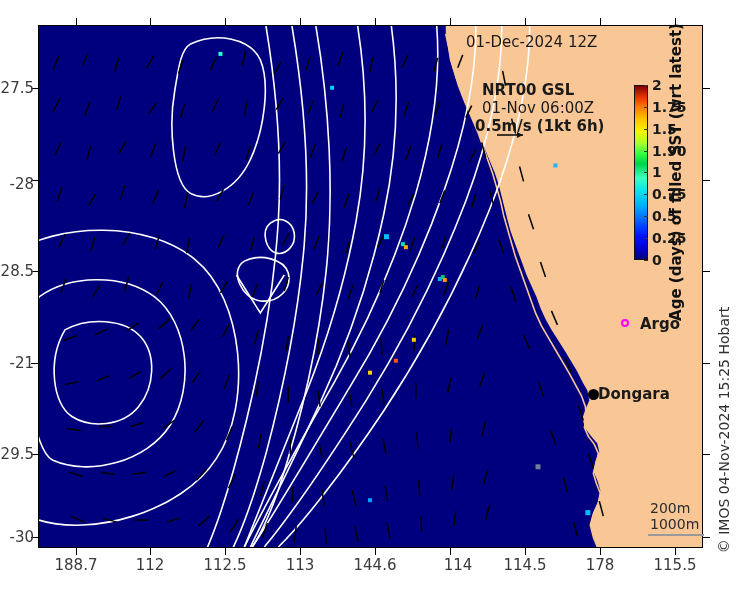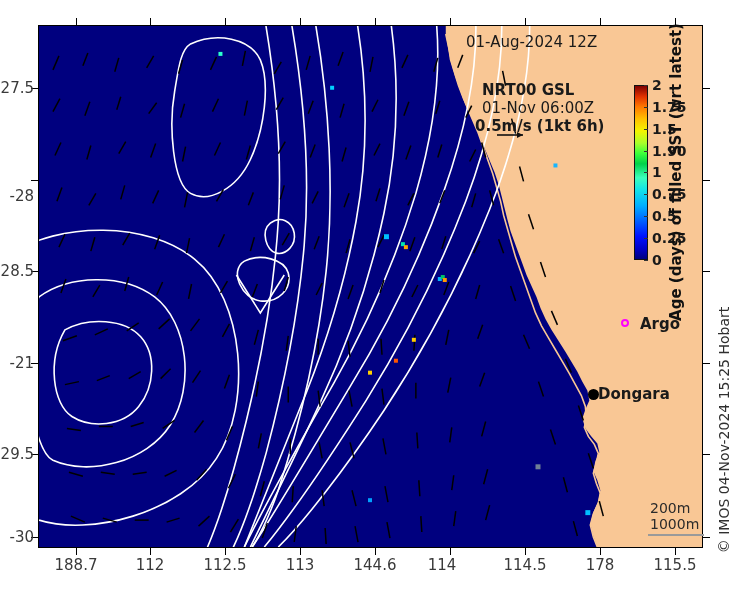--- a/index.html
+++ b/index.html
@@ -437,33 +437,33 @@
   <div class="tick tick-y-right" style="top:271px"></div>
   <div class="tick tick-y-right" style="top:363px"></div>
   <div class="tick tick-y-right" style="top:454px"></div>
   <div class="tick tick-y-right" style="top:537px"></div>
 
   <div class="xlab" style="left:76px">188.7</div>
   <div class="xlab" style="left:150px">112</div>
   <div class="xlab" style="left:225px">112.5</div>
   <div class="xlab" style="left:300px">113</div>
   <div class="xlab" style="left:375px">144.6</div>
-  <div class="xlab" style="left:442px">114</div>
+  <div class="xlab" style="left:458px">114</div>
   <div class="xlab" style="left:525px">114.5</div>
   <div class="xlab" style="left:600px">178</div>
   <div class="xlab" style="left:675px">115.5</div>
 
   <div class="ylab" style="top:88px">-27.5</div>
-  <div class="ylab" style="top:196px">-28</div>
+  <div class="ylab" style="top:184px">-28</div>
   <div class="ylab" style="top:271px">-28.5</div>
   <div class="ylab" style="top:363px">-21</div>
   <div class="ylab" style="top:454px">-29.5</div>
   <div class="ylab" style="top:537px">-30</div>
 
-  <div class="map-text" id="title-date">01-Aug-2024 12Z</div>
+  <div class="map-text" id="title-date">01-Dec-2024 12Z</div>
   <div class="map-text" id="src-line1">NRT00 GSL</div>
   <div class="map-text" id="src-line2">01-Nov 06:00Z</div>
   <div class="map-text" id="src-line3">0.5m/s (1kt 6h)</div>
 
   <svg class="arrow-ref" viewBox="0 0 34 14">
     <line x1="1" y1="7" x2="27" y2="7" stroke="#111" stroke-width="1.6"></line>
     <path d="M27,7 L21,4 L21,10 Z" fill="#111"></path>
   </svg>
 
   <div class="argo-marker"></div>

